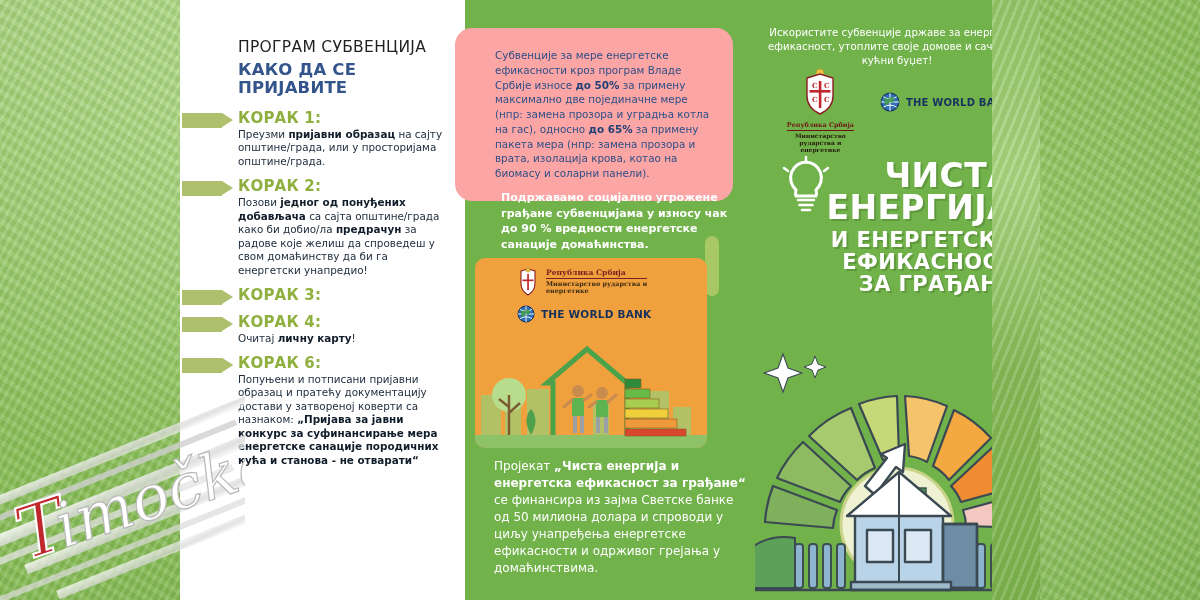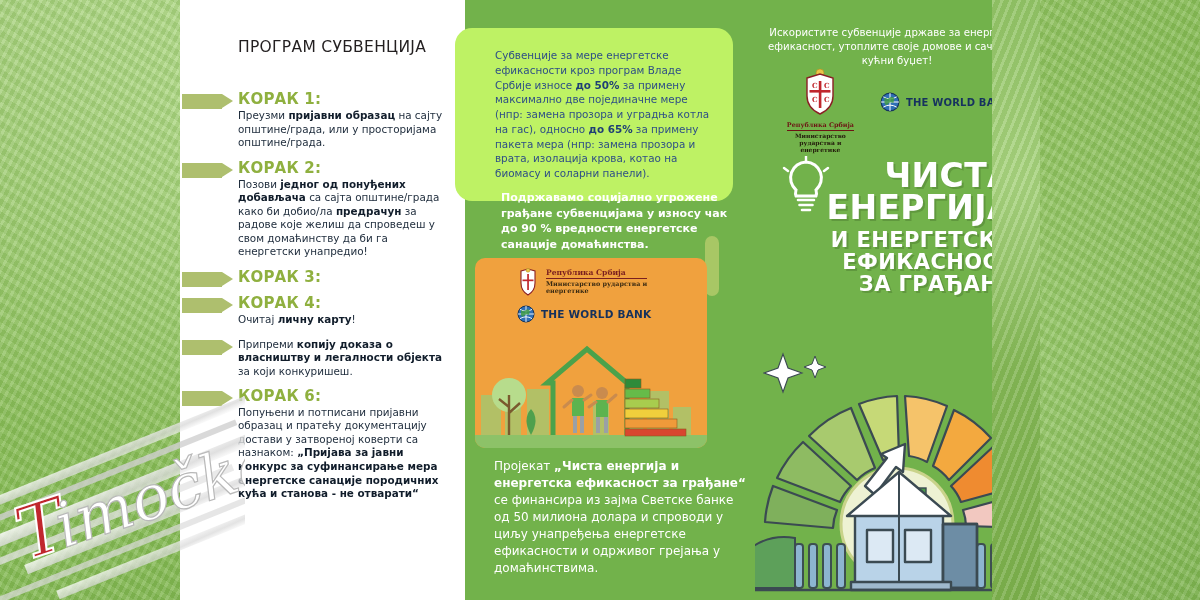--- a/index.html
+++ b/index.html
@@ -63,21 +63,21 @@
 
   
   .watermark {
     position: absolute; left: -185px; bottom: 0px;
     width: 250px; height: 210px; z-index: 5; pointer-events: none;
   }
 
   
   .card-white {
     position: absolute; left: -10px; top: 28px; width: 278px;
-    background: #bef264; border-radius: 17px;
+    background: #fca5a5; border-radius: 17px;
     padding: 20px 22px 20px 40px;
   }
   .card-white p {
     font-size: 10.4px; color: #2e4f86; line-height: 1.42;
   }
   .card-white b { font-weight: bold; color: #1f3f75; }
 
   .mid-social {
     position: absolute; left: 36px; top: 190px; width: 230px;
     font-size: 11px; color: #ffffff; font-weight: bold; line-height: 1.42;
@@ -139,21 +139,21 @@
 
 <div class="bg-texture"></div>
 
 <div class="poster">
 
   <div class="col-left">
     <div class="left-inner">
       <div class="prog-title">ПРОГРАМ СУБВЕНЦИЈА</div>
 
       <div class="how-title">
-        <br>
+        <span>КАКО ДА СЕ ПРИЈАВИТЕ</span><br>
       </div>
 
       <div id="steps-container">
           <div class="step">
             <div class="arrow"></div>
             <div class="step-label">КОРАК 1:</div>
             <div class="step-body"><span>Преузми </span><b>пријавни образац</b><span> на сајту општине/града, или у просторијама општине/града.</span></div>
           </div>
           <div class="step">
             <div class="arrow"></div>
@@ -164,21 +164,20 @@
             <div class="arrow"></div>
             <div class="step-label">КОРАК 3:</div>
           </div>
           <div class="step">
             <div class="arrow"></div>
             <div class="step-label">КОРАК 4:</div>
             <div class="step-body"><span>Очитај </span><b>личну карту</b><span>!</span></div>
           </div>
           <div class="step">
             <div class="arrow"></div>
-            <div class="step-body"><span>Припреми </span><b>копију доказа о власништву и легалности објекта</b><span> за који конкуришеш.</span></div>
           </div>
           <div class="step">
             <div class="arrow"></div>
             <div class="step-label">КОРАК 6:</div>
             <div class="step-body"><span>Попуњени и потписани пријавни образац и пратећу документацију достави у затвореној коверти са назнаком: </span><b>„Пријава за јавни конкурс за суфинансирање мера енергетске санације породичних кућа и станова - не отварати“</b></div>
           </div>
         </div>
     </div>
 
     <svg class="watermark" viewBox="0 0 250 210">

